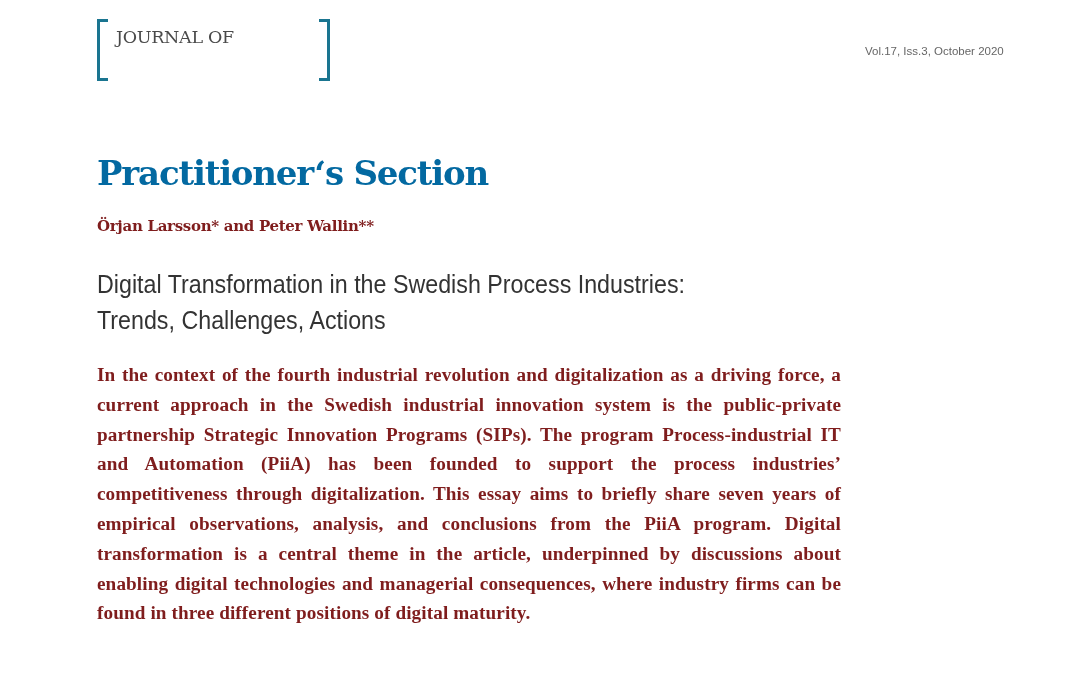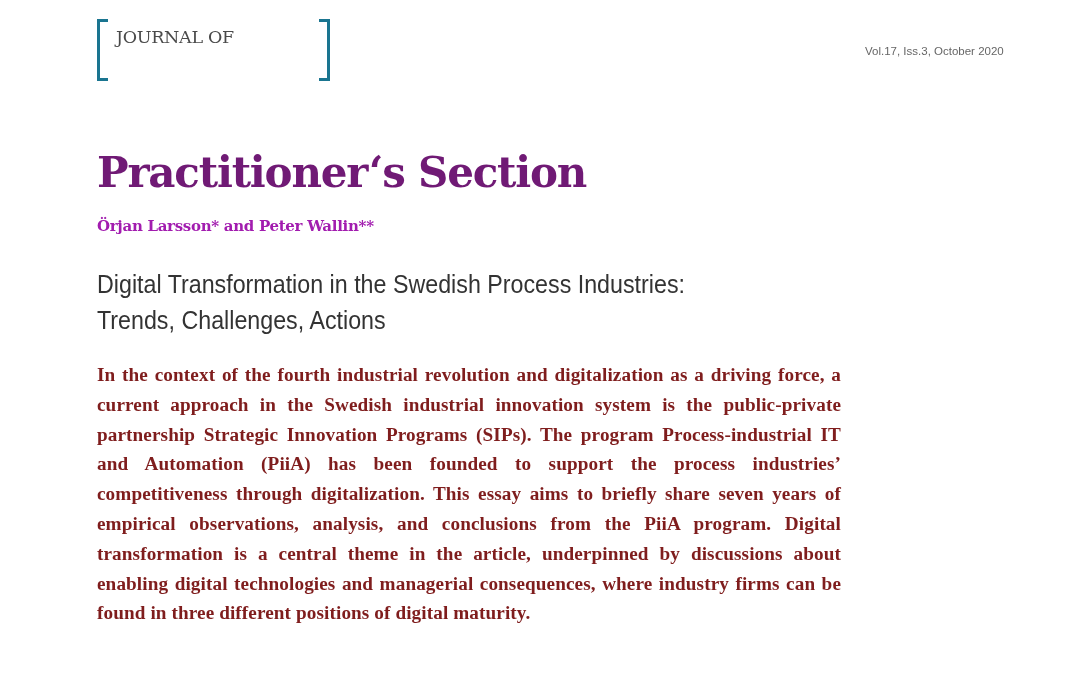--- a/index.html
+++ b/index.html
@@ -67,35 +67,35 @@
       color: #666666;
       white-space: nowrap;
       margin-top: 28px;
     }
     .section-title {
       position: absolute;
       left: 97px;
       top: 144px;
       font-family: "DejaVu Serif", serif;
       font-weight: bold;
-      font-size: 42px;
+      font-size: 34px;
       letter-spacing: -1.2px;
-      color: #701a75;
+      color: #0369a1;
       line-height: 58px;
       white-space: nowrap;
     }
     .authors {
       position: absolute;
       left: 97px;
       top: 215px;
       font-family: "DejaVu Serif", serif;
       font-weight: bold;
       font-size: 15px;
       letter-spacing: -0.3px;
-      color: #a21caf;
+      color: #7f1d1d;
       line-height: 22px;
       white-space: nowrap;
     }
     .article-title {
       position: absolute;
       left: 97px;
       top: 266px;
       width: 720px;
       font-family: "Liberation Sans", sans-serif;
       font-size: 25px;

